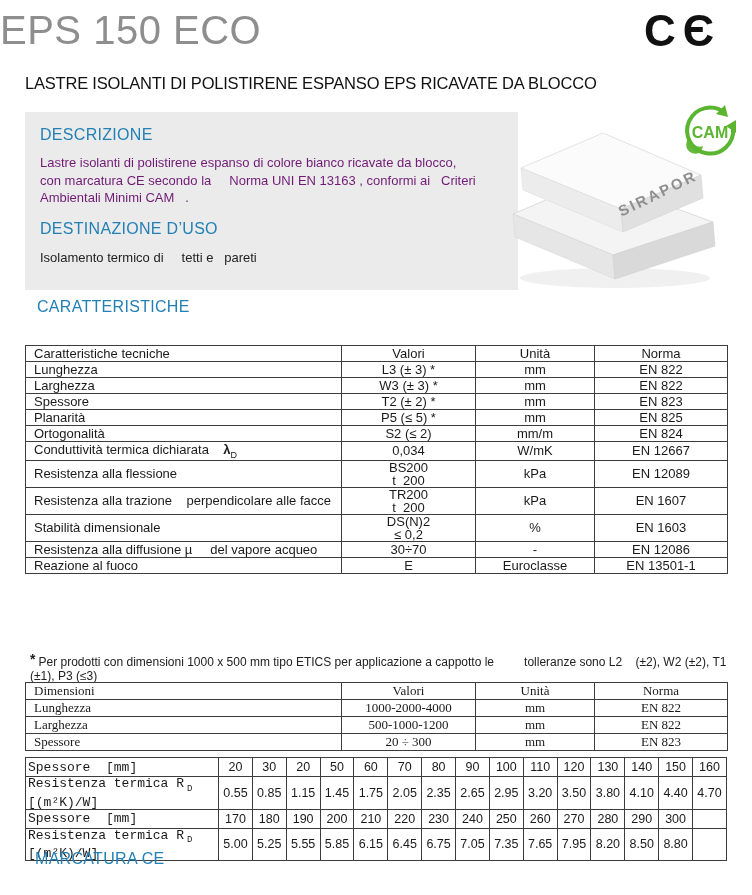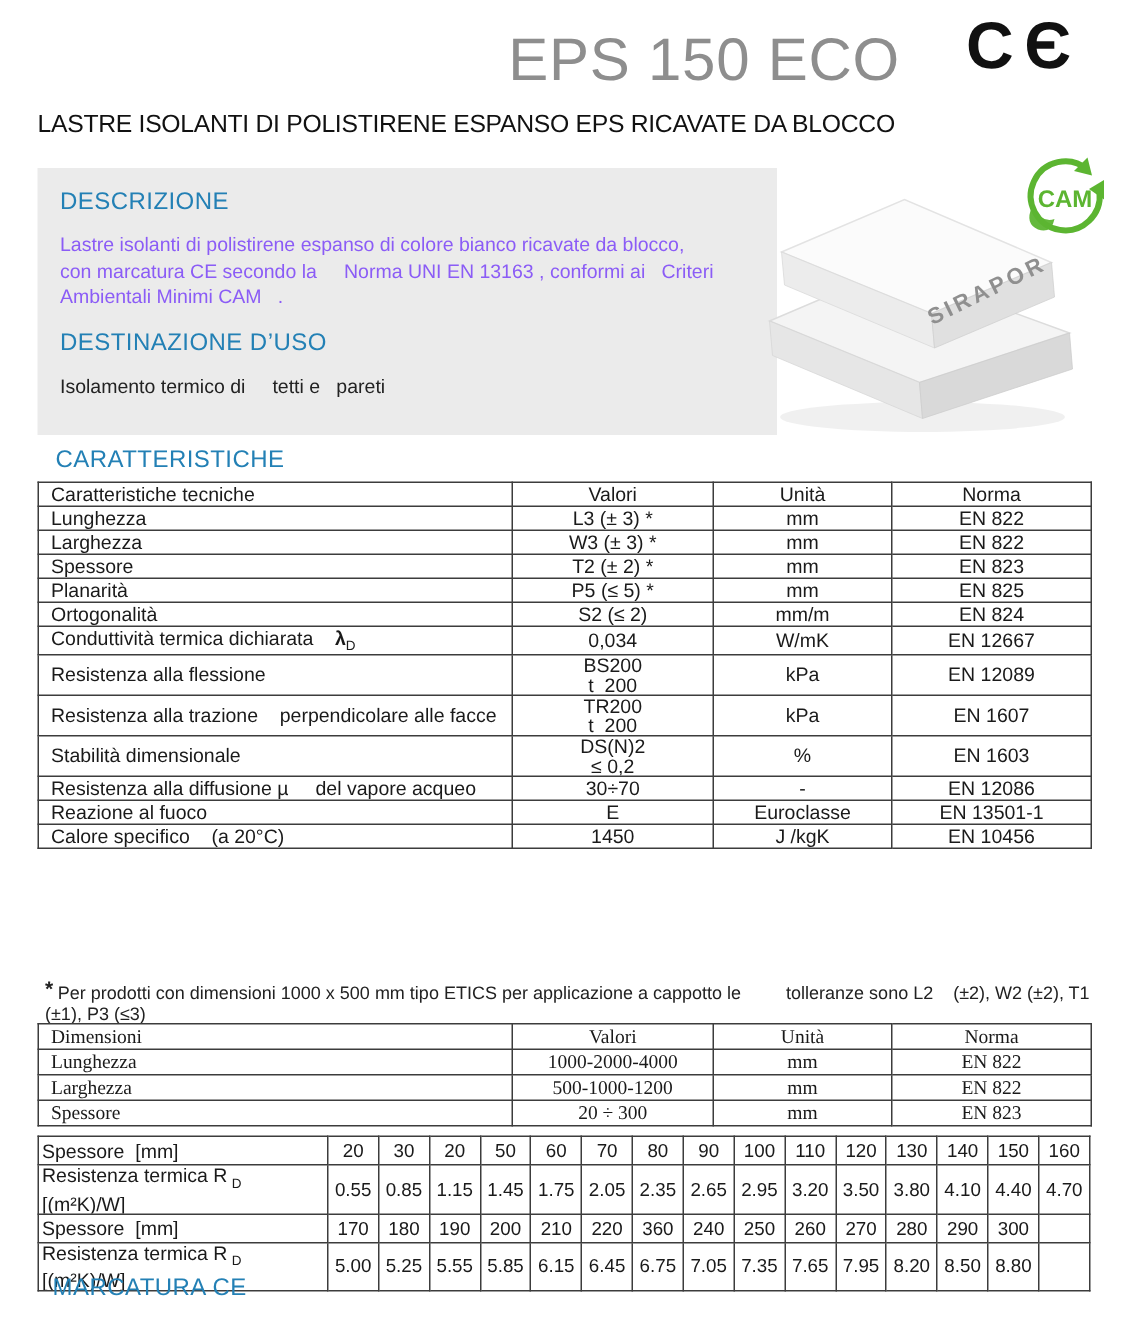--- a/index.html
+++ b/index.html
@@ -4,56 +4,56 @@
 <style>
   html,body{margin:0;padding:0;}
   body{
     width:752px;height:895px;position:relative;background:#ffffff;
     font-family:"Liberation Sans","DejaVu Sans",sans-serif;color:#1a1a1a;
     overflow:hidden;
   }
   .abs{position:absolute;}
   .pre{white-space:pre-wrap;}
 
-  .title{left:0;top:18px;width:600px;text-align:right;color:#8e8e8e;
+  .title{left:0;top:8px;width:600px;text-align:left;color:#8e8e8e;
          font-size:40px;letter-spacing:0.5px;}
   .ce-mark{left:644px;top:6px;font-size:44px;font-weight:bold;color:#111;
            letter-spacing:7px;}
   .subtitle{left:25px;top:74px;font-size:16.5px;color:#111;letter-spacing:-0.2px;}
 
   .blue-h{color:#2380b5;font-size:16px;letter-spacing:0.3px;}
 
   .desc-box{left:25px;top:112px;width:493px;height:178px;background:#ebebeb;}
   .desc-box .blue-h{position:absolute;left:15px;}
   .desc-heading{top:14px;}
-  .desc-text{position:absolute;left:15px;top:42px;font-size:13px;line-height:17.5px;color:#8b5cf6;}
+  .desc-text{position:absolute;left:15px;top:42px;font-size:13px;line-height:17.5px;color:#701a75;}
   .usage-heading{top:108px;}
   .usage-text{position:absolute;left:15px;top:138px;font-size:13px;color:#222;}
 
   .product{left:505px;top:96px;width:245px;height:198px;}
   .cam{left:680px;top:102px;width:60px;height:60px;}
 
   .h-caratteristiche{left:37px;top:298px;}
   .h-marcatura{left:35px;top:850px;}
 
   table{border-collapse:collapse;table-layout:fixed;width:702px;background:#fff;}
   td,th{border:1px solid #3c3c3c;font-size:13px;font-weight:normal;
         padding:0 4px;color:#1a1a1a;overflow:hidden;}
   .lbl{text-align:left;padding-left:8px;}
   .ctr{text-align:center;}
   tr.s td, tr.s th{height:15px;}
   tr.d td{height:26px;line-height:13px;}
-  .t1{left:25px;top:321px;}
+  .t1{left:25px;top:345px;}
   .t2{left:25px;top:682px;}
   .t2 td,.t2 th{height:15px;font-family:Liberation Serif, serif;}
   .t3{left:25px;top:757px;}
   .t3 td{font-size:12.5px;padding:0 2px;}
   .t3 tr.lab td{height:18px;}
   .t3 tr.val td{height:27px;}
-  .t3 .lbl{font-size:13px;line-height:13px;}
+  .t3 .lbl{font-size:13px;line-height:13px;font-family:Liberation Mono, monospace;}
   sub{font-size:9px;}
   .subD{font-size:9px;margin-left:3px;}
   .lambda{font-weight:bold;}
 
   .footnote{left:30px;top:651px;font-size:12px;color:#222;width:700px;}
   .footnote .star{font-size:14px;font-weight:bold;vertical-align:2px;margin-right:3px;}
 </style>
 </head>
 <body>
 
@@ -178,26 +178,20 @@
     <td class="lbl pre">Resistenza alla diffusione µ     del vapore acqueo</td>
     <td class="ctr">30÷70</td>
     <td class="ctr">-</td>
     <td class="ctr">EN 12086</td>
   </tr>
   <tr class="s">
     <td class="lbl">Reazione al fuoco</td>
     <td class="ctr">E</td>
     <td class="ctr">Euroclasse</td>
     <td class="ctr">EN 13501-1</td>
-  </tr>
-  <tr class="s">
-    <td class="lbl pre">Calore specifico    (a 20°C)</td>
-    <td class="ctr">1450</td>
-    <td class="ctr">J /kgK</td>
-    <td class="ctr">EN 10456</td>
   </tr>
 </tbody>
   </table>
 
 <div class="abs footnote pre"><span class="star">*</span><span>Per prodotti con dimensioni 1000 x 500 mm tipo ETICS per applicazione a cappotto le         tolleranze sono L2    (±2), W2 (±2), T1 (±1), P3 (≤3)</span></div>
 
 <table class="abs t2">
   <colgroup>
       <col style="width:316px">
       <col style="width:134px">
@@ -277,21 +271,21 @@
     <td class="ctr">4.70</td>
   </tr>
   <tr class="lab">
     <td class="lbl pre">Spessore  [mm]</td>
     <td class="ctr">170</td>
     <td class="ctr">180</td>
     <td class="ctr">190</td>
     <td class="ctr">200</td>
     <td class="ctr">210</td>
     <td class="ctr">220</td>
-    <td class="ctr">360</td>
+    <td class="ctr">230</td>
     <td class="ctr">240</td>
     <td class="ctr">250</td>
     <td class="ctr">260</td>
     <td class="ctr">270</td>
     <td class="ctr">280</td>
     <td class="ctr">290</td>
     <td class="ctr">300</td>
     <td class="ctr"></td>
   </tr>
   <tr class="val">

